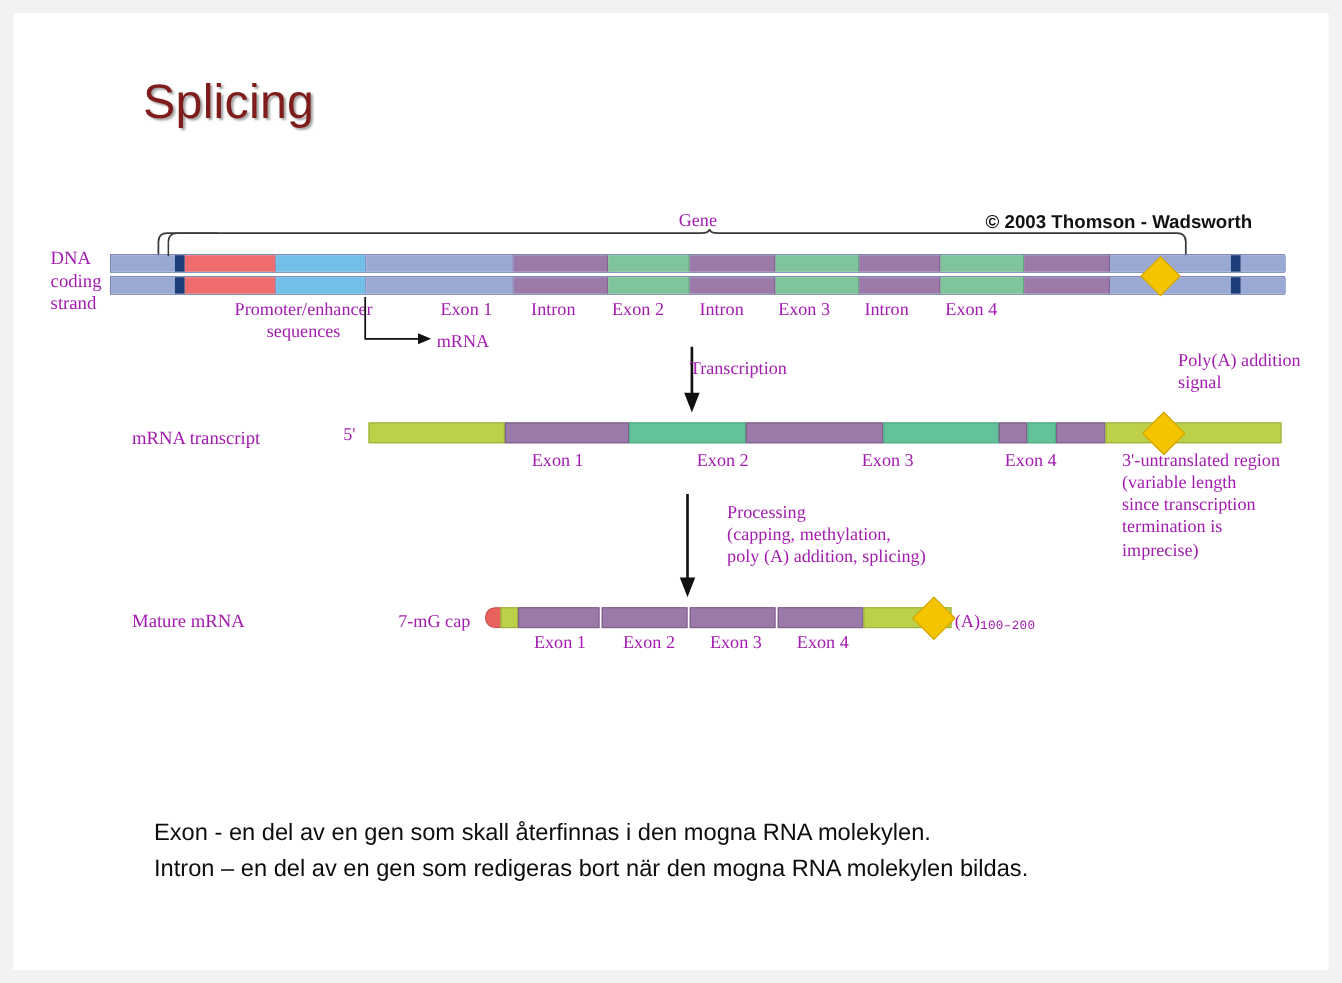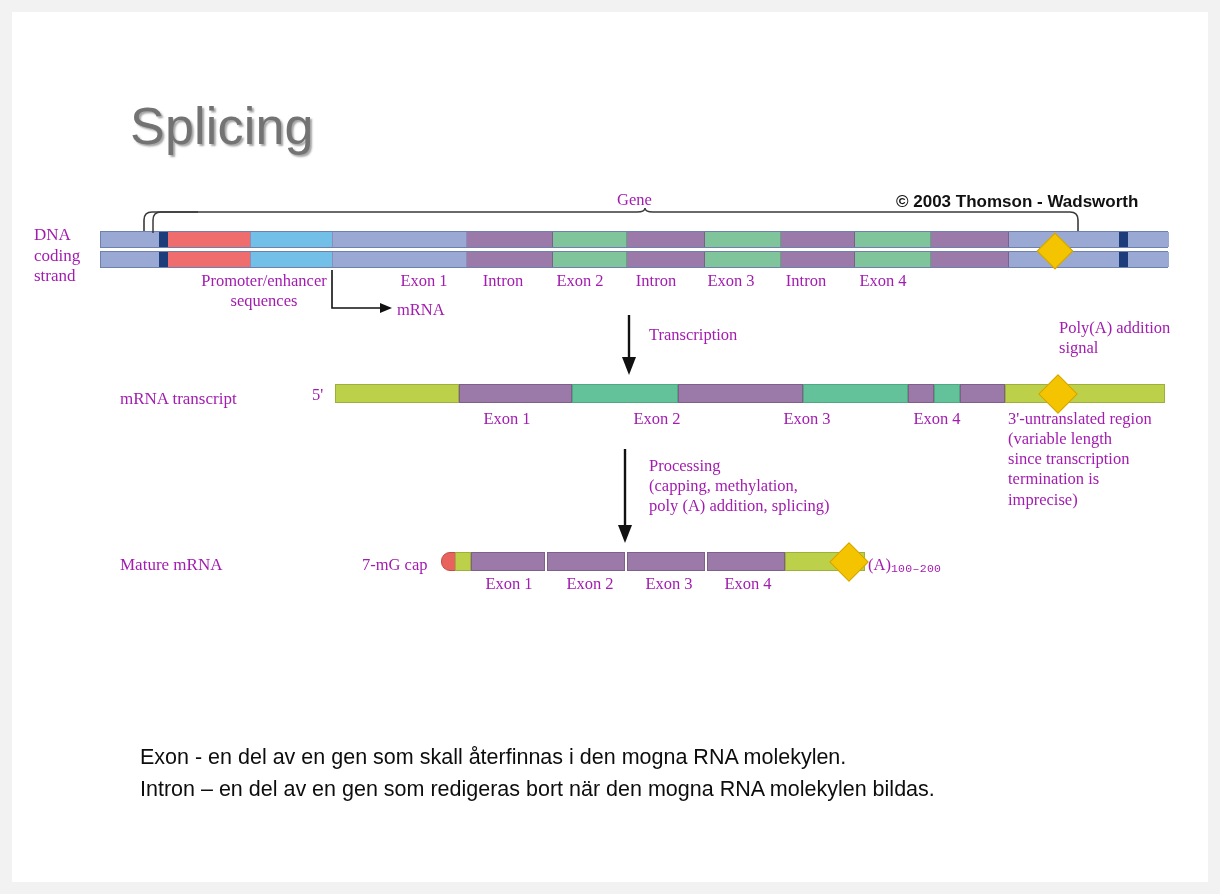--- a/index.html
+++ b/index.html
@@ -10,36 +10,36 @@
     overflow:hidden;
   }
   .slide{
     position:absolute;left:12px;top:12px;
     width:1196px;height:870px;
     background:#ffffff;
   }
 
   
   .title{
-    position:absolute;left:118px;top:84px;
+    position:absolute;left:118px;top:56px;
     font-family:"Liberation Sans", sans-serif;
-    font-size:52px;font-weight:400;color:#737373;
+    font-size:44px;font-weight:400;color:#7f1d1d;
     letter-spacing:.2px;
     text-shadow:2px 2px 2px rgba(90,90,90,.55);
     white-space:nowrap;
   }
 
   
   .figure{position:absolute;left:0;top:0;width:1196px;height:870px;}
   .fx{position:absolute;}
 
   
   .serif{font-family:"Liberation Serif", serif;color:#a21caf;}
   .lbl{font-size:16.5px;line-height:1.18;white-space:nowrap;}
-  .lbl-ml{font-size:16.5px;line-height:1.22;white-space:pre-line;}
+  .lbl-ml{font-size:16.5px;line-height:1.22;white-space:pre-line;margin-left:12px;}
   .lbl-c{text-align:center;}
 
   .copyright{
     font-family:"Liberation Sans", sans-serif;
     font-size:17px;font-weight:bold;color:#111;white-space:nowrap;
   }
 
   
   .dna{position:absolute;height:17px;}
   .seg{position:absolute;top:0;height:100%;box-sizing:border-box;}
@@ -145,21 +145,21 @@
     <svg class="fx" style="left:318px;top:258px;" width="70" height="45">
       <path d="M2,0 L2,38 L52,38" fill="none" stroke="#111" stroke-width="1.6"></path>
       <path d="M50,33 L62,38 L50,43 Z" fill="#111"></path>
     </svg>
     <div class="fx serif lbl" style="left:385px;top:288px;">mRNA</div>
 
     <svg class="fx" style="left:608px;top:303px;" width="24" height="62">
       <path d="M9,0 L9,44" fill="none" stroke="#111" stroke-width="2.4"></path>
       <path d="M2,42 L9,60 L16,42 Z" fill="#111"></path>
     </svg>
-    <div class="fx serif lbl" style="left:637px;top:313px;">Transcription</div>
+    <div class="fx serif lbl" style="left:615px;top:313px;">Transcription</div>
 
     <div class="fx serif lbl-ml" style="left:1047px;top:306px;">Poly(A) addition
 signal</div>
 
     <div class="fx serif lbl" style="left:108px;top:377px;font-size:17px;">mRNA transcript</div>
     <div class="fx serif lbl" style="left:300px;top:373px;">5'</div>
 
     <div class="bar" style="left:323px;top:372px;width:830px;">
       <div class="seg" style="left:0;width:124px;background:#bcd04a;border:1px solid #9db03a;box-sizing:border-box;"></div>
       <div class="seg" style="left:124px;width:113px;background:#9b79a8;border:1px solid #7d5f8a;box-sizing:border-box;"></div>

